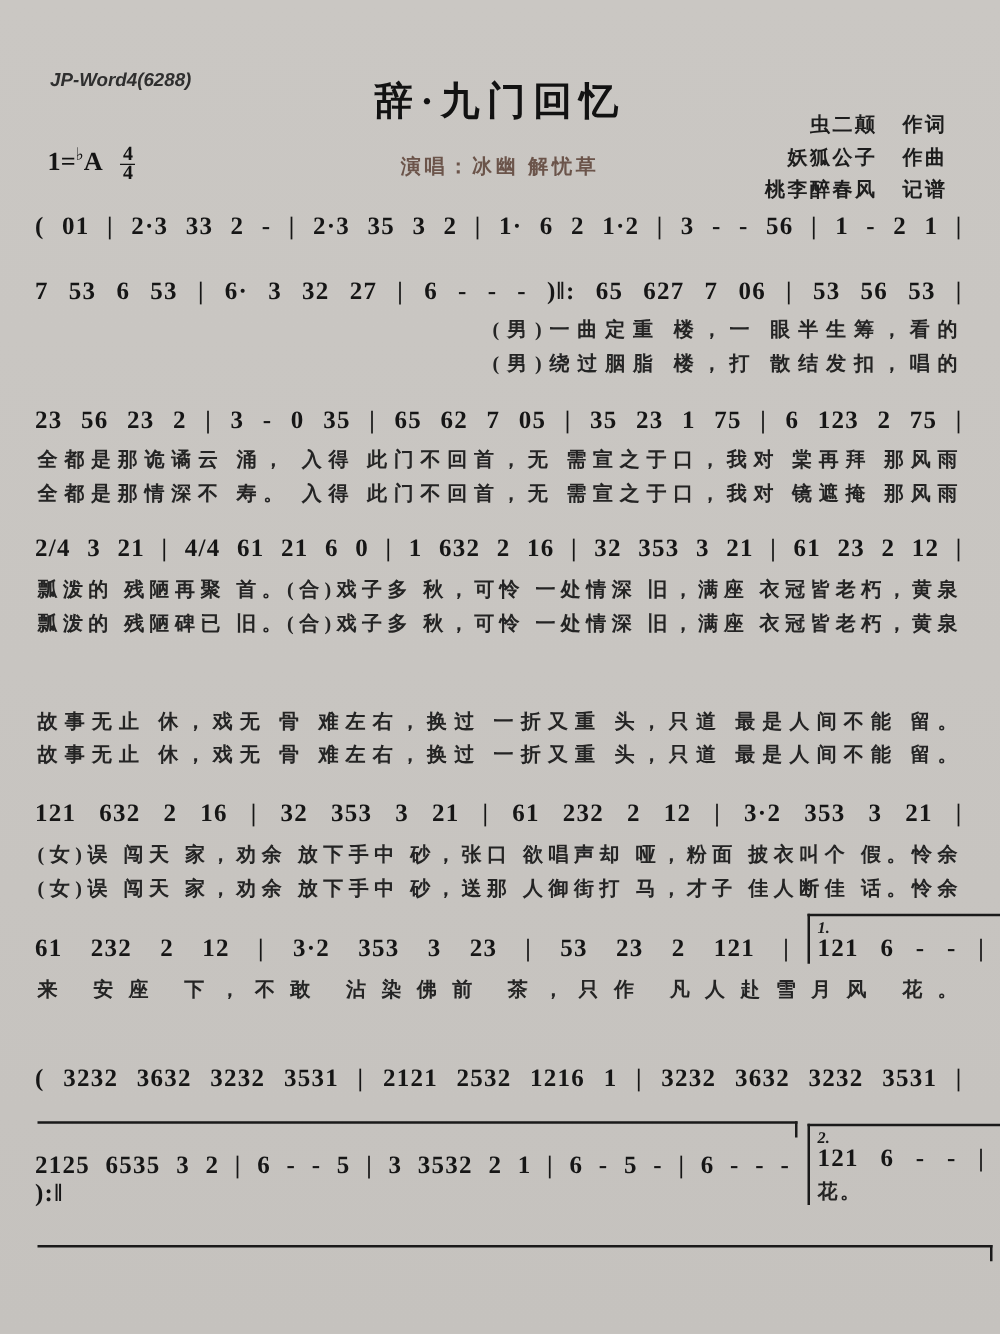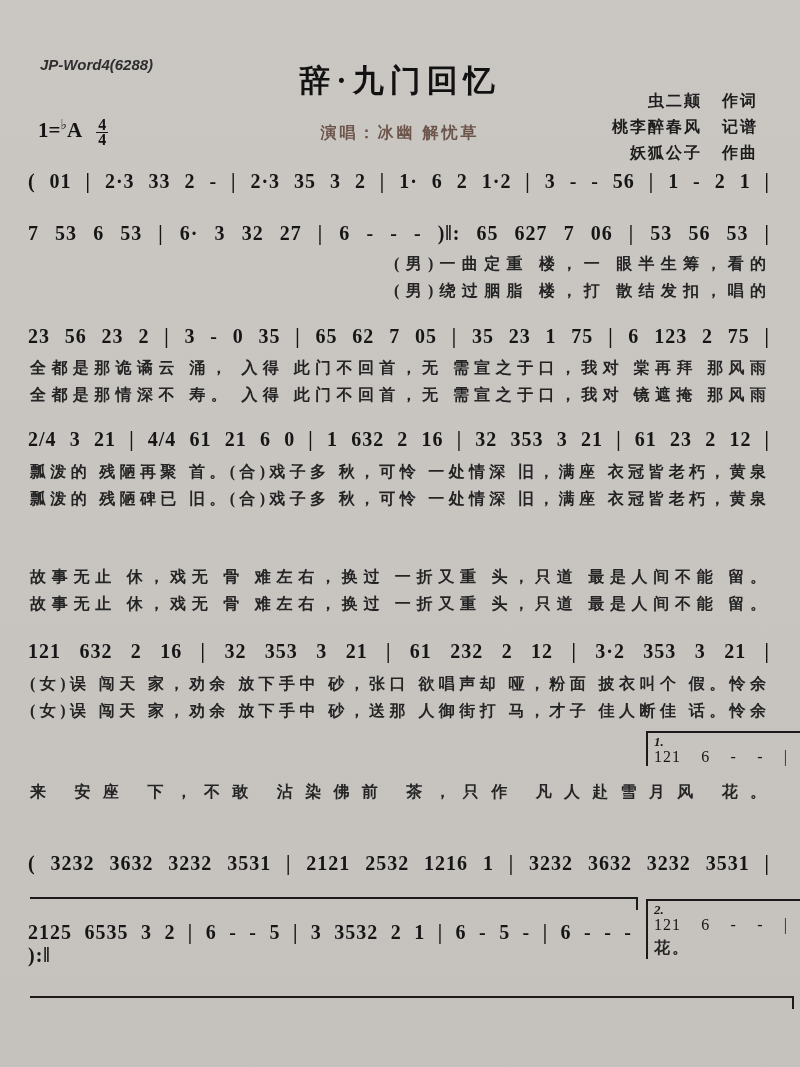--- a/index.html
+++ b/index.html
@@ -59,21 +59,21 @@
   .notation.short{right:168px;}
   .volta-box{
     position:absolute;left:646px;width:146px;
     border-top:2px solid #1a1a1a;border-left:2px solid #1a1a1a;
     padding:2px 0 0 6px;
   }
   .volta-label{
     font-style:italic;font-weight:700;font-size:13px;line-height:13px;color:#1a1a1a;
   }
   .volta-measure{
-    font-weight:400;font-size:16px;letter-spacing:1px;word-spacing:5px;color:#161616;
+    font-weight:700;font-size:20px;letter-spacing:1px;word-spacing:5px;color:#161616;
     text-align:justify;text-align-last:justify;padding-right:12px;
   }
   .volta-lyric{
     font-size:16px;font-weight:600;letter-spacing:2px;color:#242424;margin-top:4px;
   }
   .volta-cont{
     position:absolute;height:11px;
     border-top:2px solid #1a1a1a;border-right:2px solid #1a1a1a;
   }
 </style>
@@ -84,26 +84,26 @@
 
   <div class="watermark">JP-Word4(6288)</div>
   <h1 class="title">辞·九门回忆</h1>
 
   <div class="credits">
     <div class="credit-row">
       <span class="credit-name">虫二颠</span>
       <span class="credit-role">作词</span>
     </div>
     <div class="credit-row">
+      <span class="credit-name">妖狐公子</span>
+      <span class="credit-role">作曲</span>
+    </div>
+    <div class="credit-row">
       <span class="credit-name">桃李醉春风</span>
       <span class="credit-role">记谱</span>
-    </div>
-    <div class="credit-row">
-      <span class="credit-name">妖狐公子</span>
-      <span class="credit-role">作曲</span>
     </div>
   </div>
 
   <div class="keyline">
     <span>1=</span><sup>♭</sup><span>A</span>
     <span class="frac">
       <span class="num">4</span>
       <span class="den">4</span>
     </span>
   </div>
@@ -126,20 +126,21 @@
   <div class="lyric" style="top:462px">瓢泼的 残陋再聚 首。(合)戏子多 秋，可怜 一处情深 旧，满座 衣冠皆老朽，黄泉</div>
   <div class="lyric" style="top:489px">瓢泼的 残陋碑已 旧。(合)戏子多 秋，可怜 一处情深 旧，满座 衣冠皆老朽，黄泉</div>
 
   <div class="lyric" style="top:567px">故事无止 休，戏无 骨 难左右，换过 一折又重 头，只道 最是人间不能 留。</div>
   <div class="lyric" style="top:594px">故事无止 休，戏无 骨 难左右，换过 一折又重 头，只道 最是人间不能 留。</div>
 
   <div class="notation" style="top:640px">121 632 2 16 | 32 353 3 21 | 61 232 2 12 | 3·2 353 3 21 |</div>
   <div class="lyric" style="top:674px">(女)误 闯天 家，劝余 放下手中 砂，张口 欲唱声却 哑，粉面 披衣叫个 假。怜余</div>
   <div class="lyric" style="top:701px">(女)误 闯天 家，劝余 放下手中 砂，送那 人御街打 马，才子 佳人断佳 话。怜余</div>
 
+  <div class="notation short" style="top:748px">61 232 2 12 | 3·2 353 3 23 | 53 23 2 121 |</div>
   <div class="volta-box" style="top:731px">
     <div class="volta-label">1.</div>
     <div class="volta-measure">121 6 - - |</div>
   </div>
   <div class="lyric" style="top:782px">来 安座 下，不敢 沾染佛前 茶，只作 凡人赴雪月风 花。</div>
 
   <div class="notation" style="top:852px">( 3232 3632 3232 3531 | 2121 2532 1216 1 | 3232 3632 3232 3531 |</div>
 
   <div class="volta-cont" style="top:897px;left:30px;width:606px"></div>
 

